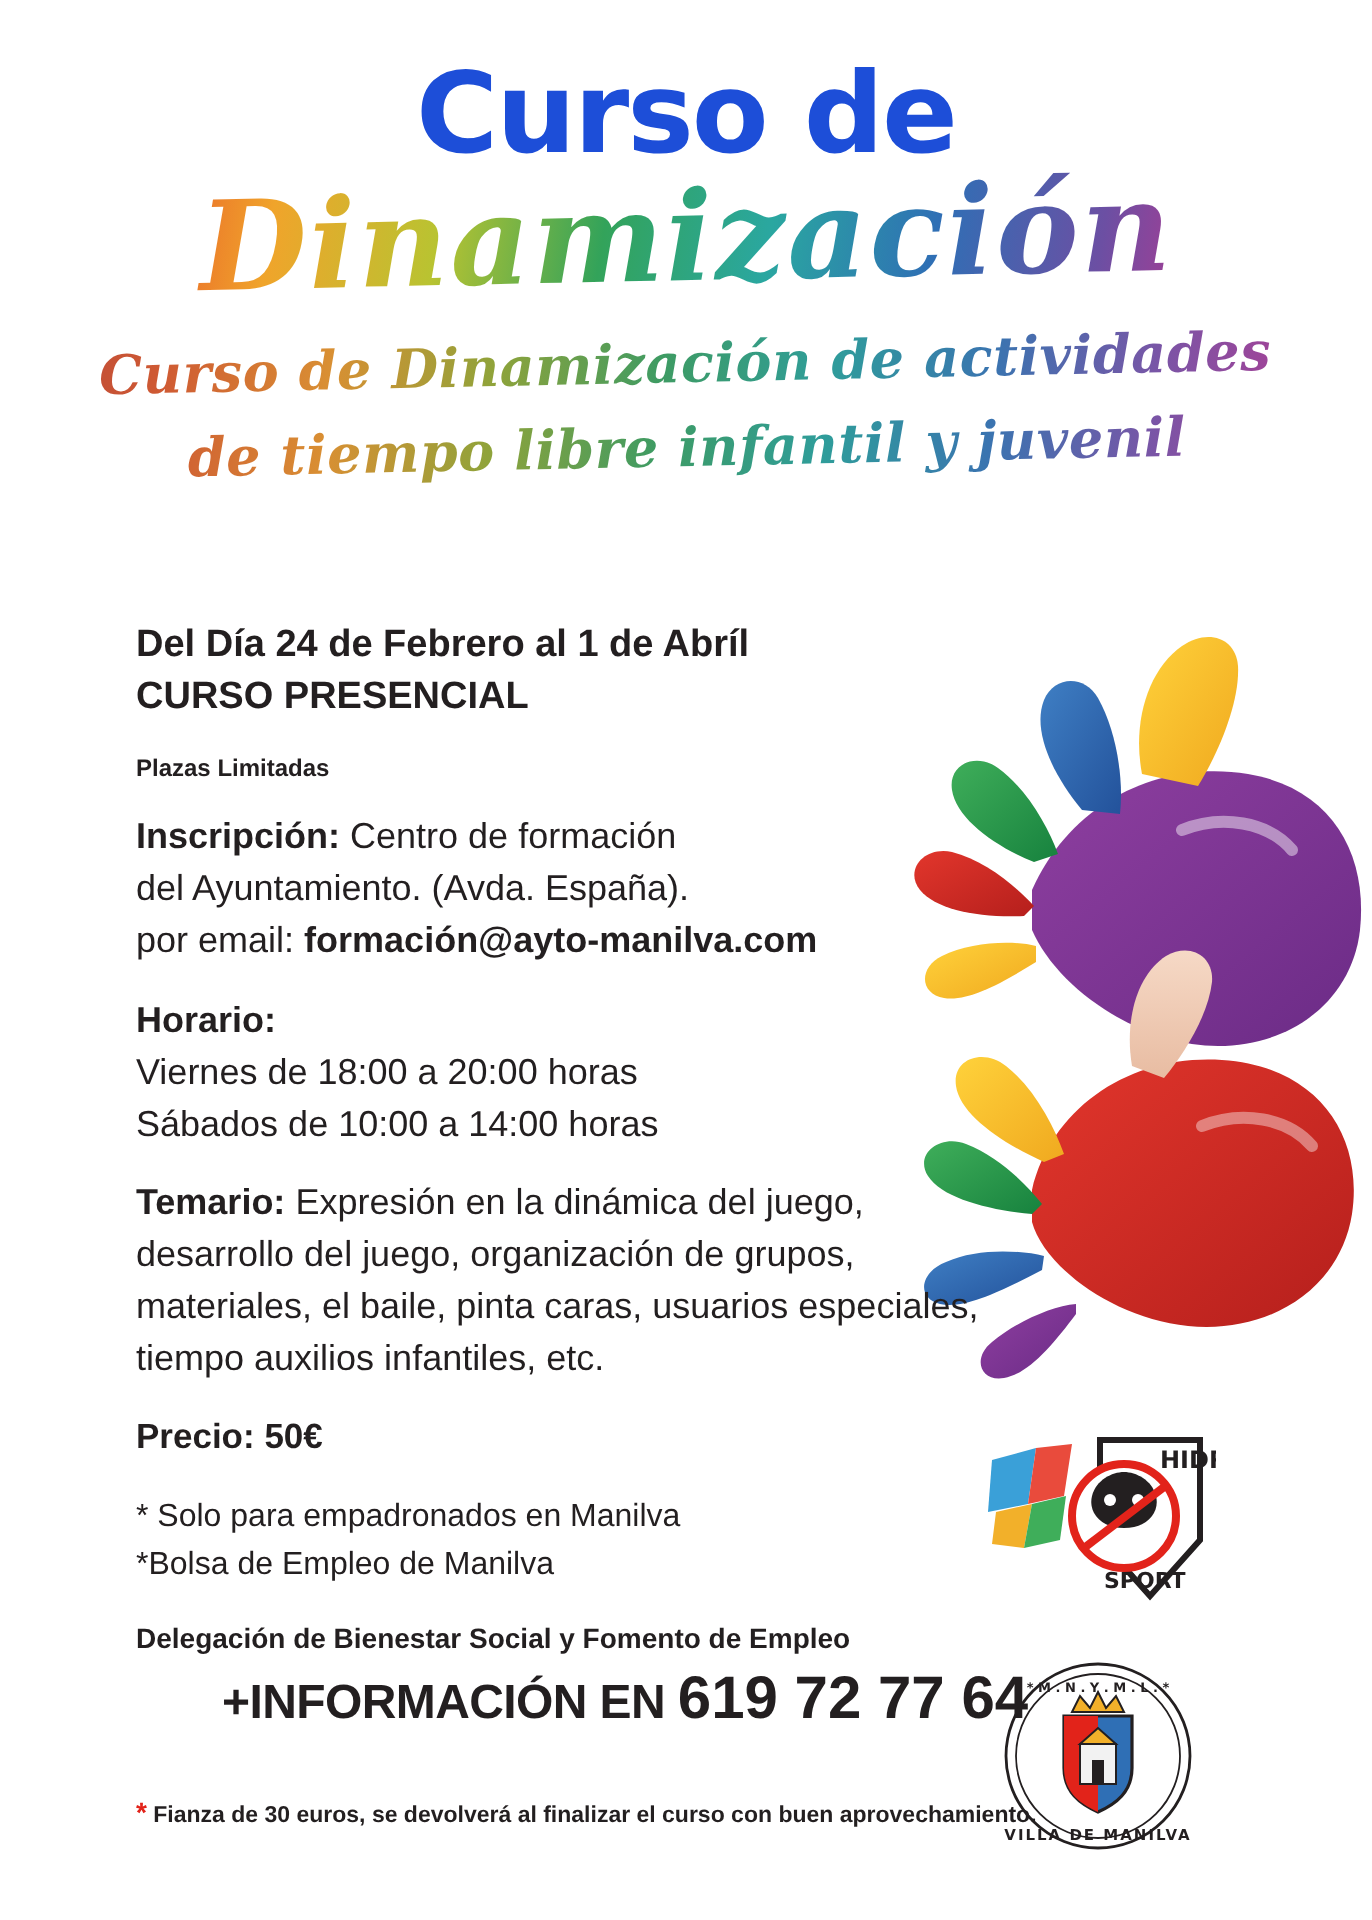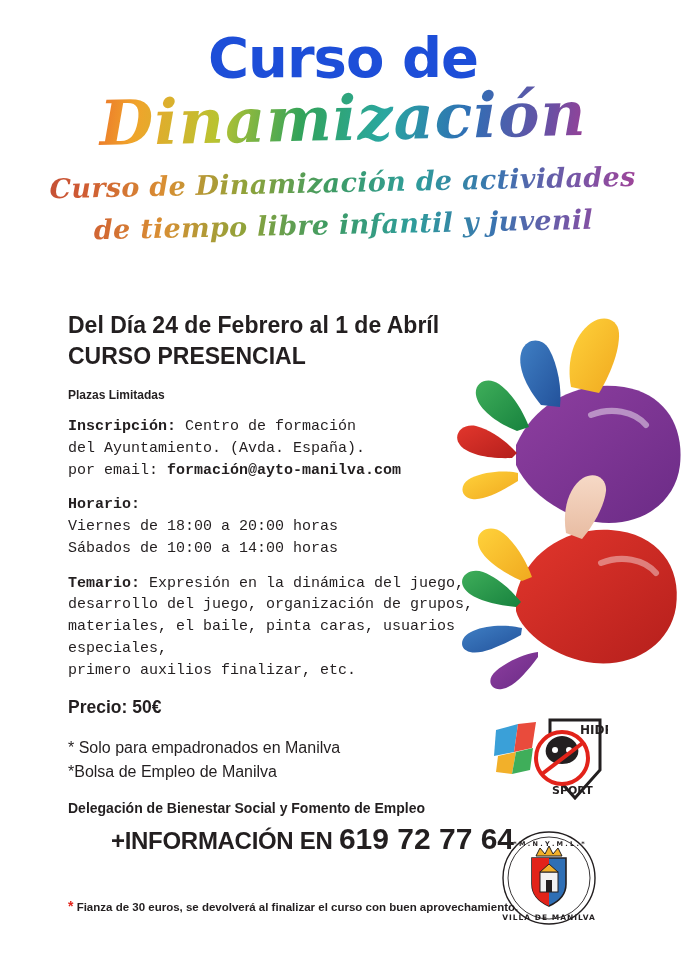--- a/index.html
+++ b/index.html
@@ -80,26 +80,26 @@
 
   
   .content {
     position: absolute;
     top: 310px;
     left: 68px;
     width: 420px;
     z-index: 6;
   }
 
-  .line { font-size: 15px; line-height: 1.45; margin: 0; font-family: Liberation Mono, monospace; }
+  .line { font-size: 18px; line-height: 1.45; margin: 0; }
   .b { font-weight: bold; }
 
   .block { margin-bottom: 13px; }
   .dates {
-    font-size: 23px;
+    font-size: 19px;
     font-weight: bold;
     line-height: 1.35;
     margin: 0 0 16px 0;
   }
   .plazas {
     font-size: 12px;
     font-weight: bold;
     margin: 0 0 14px 0;
   }
   .heading-inline { font-weight: bold; }
@@ -257,21 +257,21 @@
       <p class="line">Sábados de 10:00 a 14:00 horas</p>
     </div>
 
 
     <div class="block temario">
       <p class="line">
         <span class="heading-inline">Temario:</span><span> Expresión en la dinámica del juego,</span>
       </p>
       <p class="line">desarrollo del juego, organización de grupos,</p>
       <p class="line">materiales, el baile, pinta caras, usuarios especiales,</p>
-      <p class="line">primero auxilios finalizar, etc.</p>
+      <p class="line">tiempo auxilios infantiles, etc.</p>
     </div>
 
     <p class="precio">
       <span>Precio:</span><span> 50€</span>
     </p>
 
     <div class="stars">
       <div>* Solo para empadronados en Manilva</div>
       <div>*Bolsa de Empleo de Manilva</div>
     </div>

